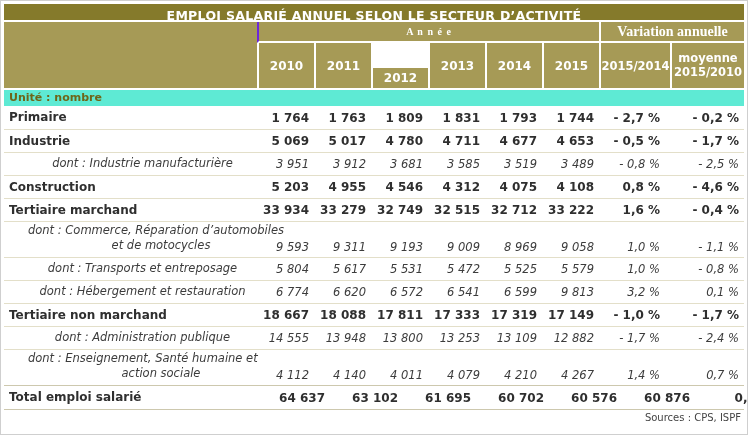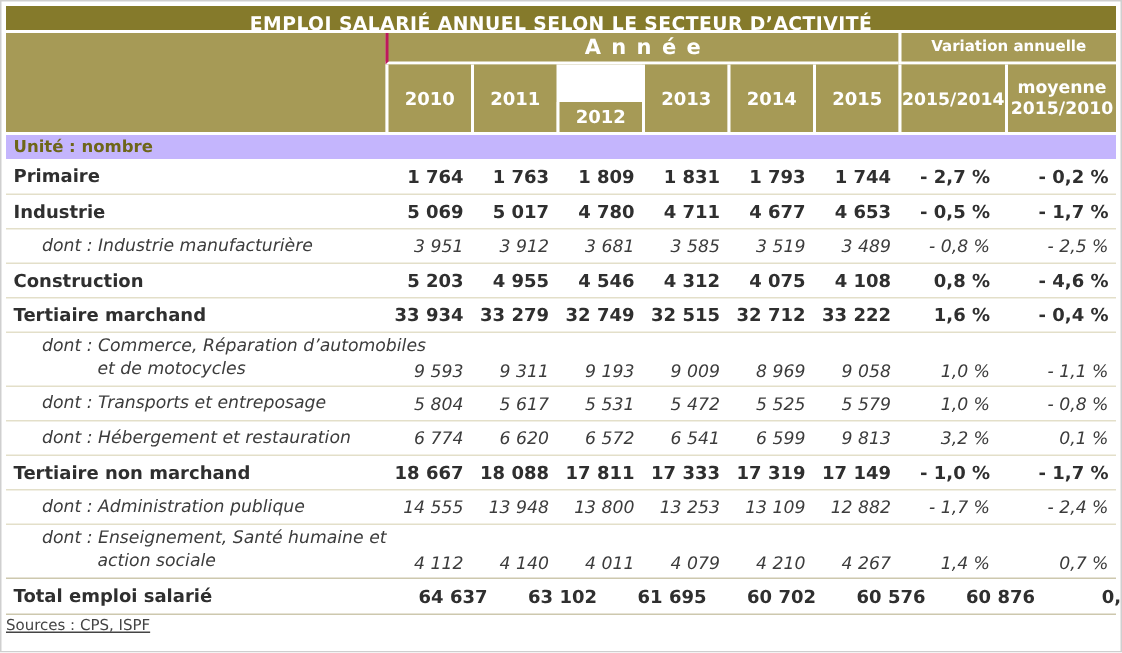--- a/index.html
+++ b/index.html
@@ -18,45 +18,45 @@
   .grid {
     display:grid;
     grid-template-columns:253px 57px 57px 57px 57px 57px 57px 71px 74px;
   }
   .header { grid-template-rows:21px 45px; margin-bottom:2px; }
   .hcell {
     background:#a69a56; color:#ffffff; font-weight:bold;
     display:flex; align-items:center; justify-content:center; text-align:center;
   }
   .h-left  { grid-column:1; grid-row:1 / span 2; }
-  .h-annee { grid-column:2 / span 6; grid-row:1; border-left:2px solid #be185d; border-bottom:2px solid #fff; font-size:14px; letter-spacing:1px; }
-  .h-var   { grid-column:8 / span 2; grid-row:1; border-left:2px solid #fff; border-bottom:2px solid #fff; font-size:10px; }
+  .h-annee { grid-column:2 / span 6; grid-row:1; border-left:2px solid #6d28d9; border-bottom:2px solid #fff; font-size:10px; letter-spacing:1px;font-family:Liberation Serif, serif; }
+  .h-var   { grid-column:8 / span 2; grid-row:1; border-left:2px solid #fff; border-bottom:2px solid #fff; font-size:14px;font-family:Liberation Serif, serif; }
   .h-year  { grid-row:2; border-left:2px solid #fff; font-size:12px; }
   .h-var1  { grid-column:8; grid-row:2; border-left:2px solid #fff; font-size:11.5px; }
   .h-var2  { grid-column:9; grid-row:2; border-left:2px solid #fff; font-size:11.5px; flex-direction:column; line-height:1.2; }
   .unit-bar {
-    height:16px; line-height:16px; background:#c4b5fd; color:#6e6619;
+    height:16px; line-height:16px; background:#5eead4; color:#6e6619;
     font-weight:bold; font-size:11px; padding-left:5px;
   }
   .brow { border-top:1px solid #e3dfc9; font-size:12px; align-items:center; }
   .brow:first-child { border-top:none; }
   .brow.main  { font-weight:bold; height:23px; }
   .brow.sub   { font-style:italic; height:23px; font-size:11.5px; color:#3c3c3c; }
   .brow.two   { height:36px; align-items:end; }
   .brow.two .cell { padding-bottom:3px; }
   .brow.total { font-weight:bold; height:24px; border-top:1px solid #cdc8ae;gap:16px; }
   .cell.label { padding-left:5px; white-space:nowrap; overflow:visible; line-height:1.35; }
-  .sub .cell.label { padding-left:24px; }
+  .sub .cell.label { padding-left:24px;text-align:center; }
   .l2 { padding-left:37px; }
   .cell.num  { text-align:right; padding-right:5px; white-space:nowrap; }
   .cell.var1 { padding-right:10px; }
   .cell.var2 { padding-right:5px; }
   .sources {
     height:16px; line-height:15px; border-top:1px solid #cdc8ae;
-    text-align:left; font-size:10px; color:#444444; padding-right:3px;text-decoration:underline;
+    text-align:right; font-size:10px; color:#444444; padding-right:3px;
   }
 </style>
 </head>
 <body>
 
 <div class="page">
 
   <div class="title-bar">EMPLOI SALARIÉ ANNUEL SELON LE SECTEUR D’ACTIVITÉ</div>
 
   <div class="grid header">

